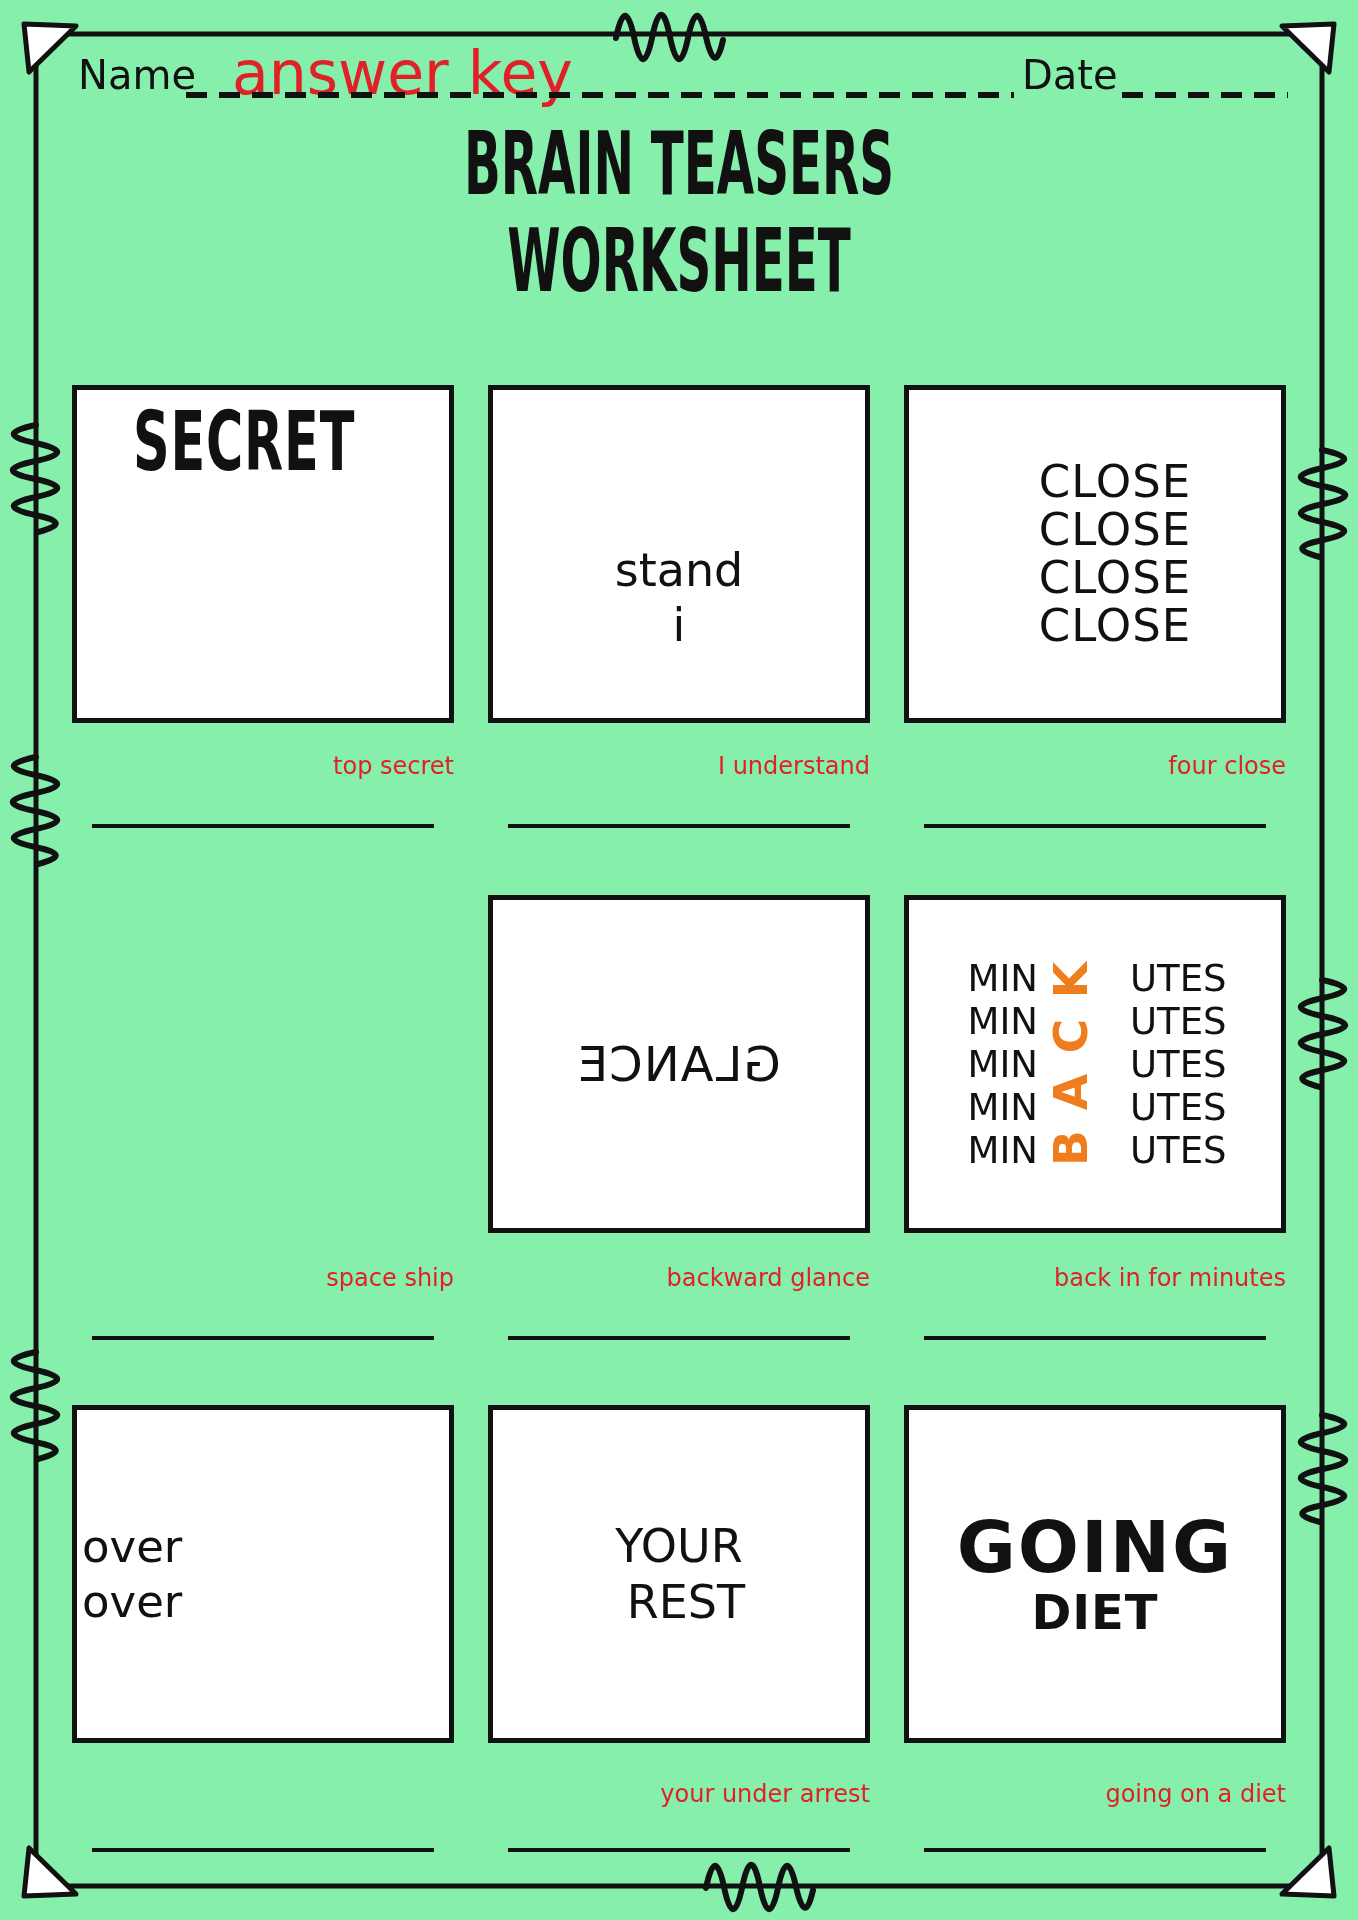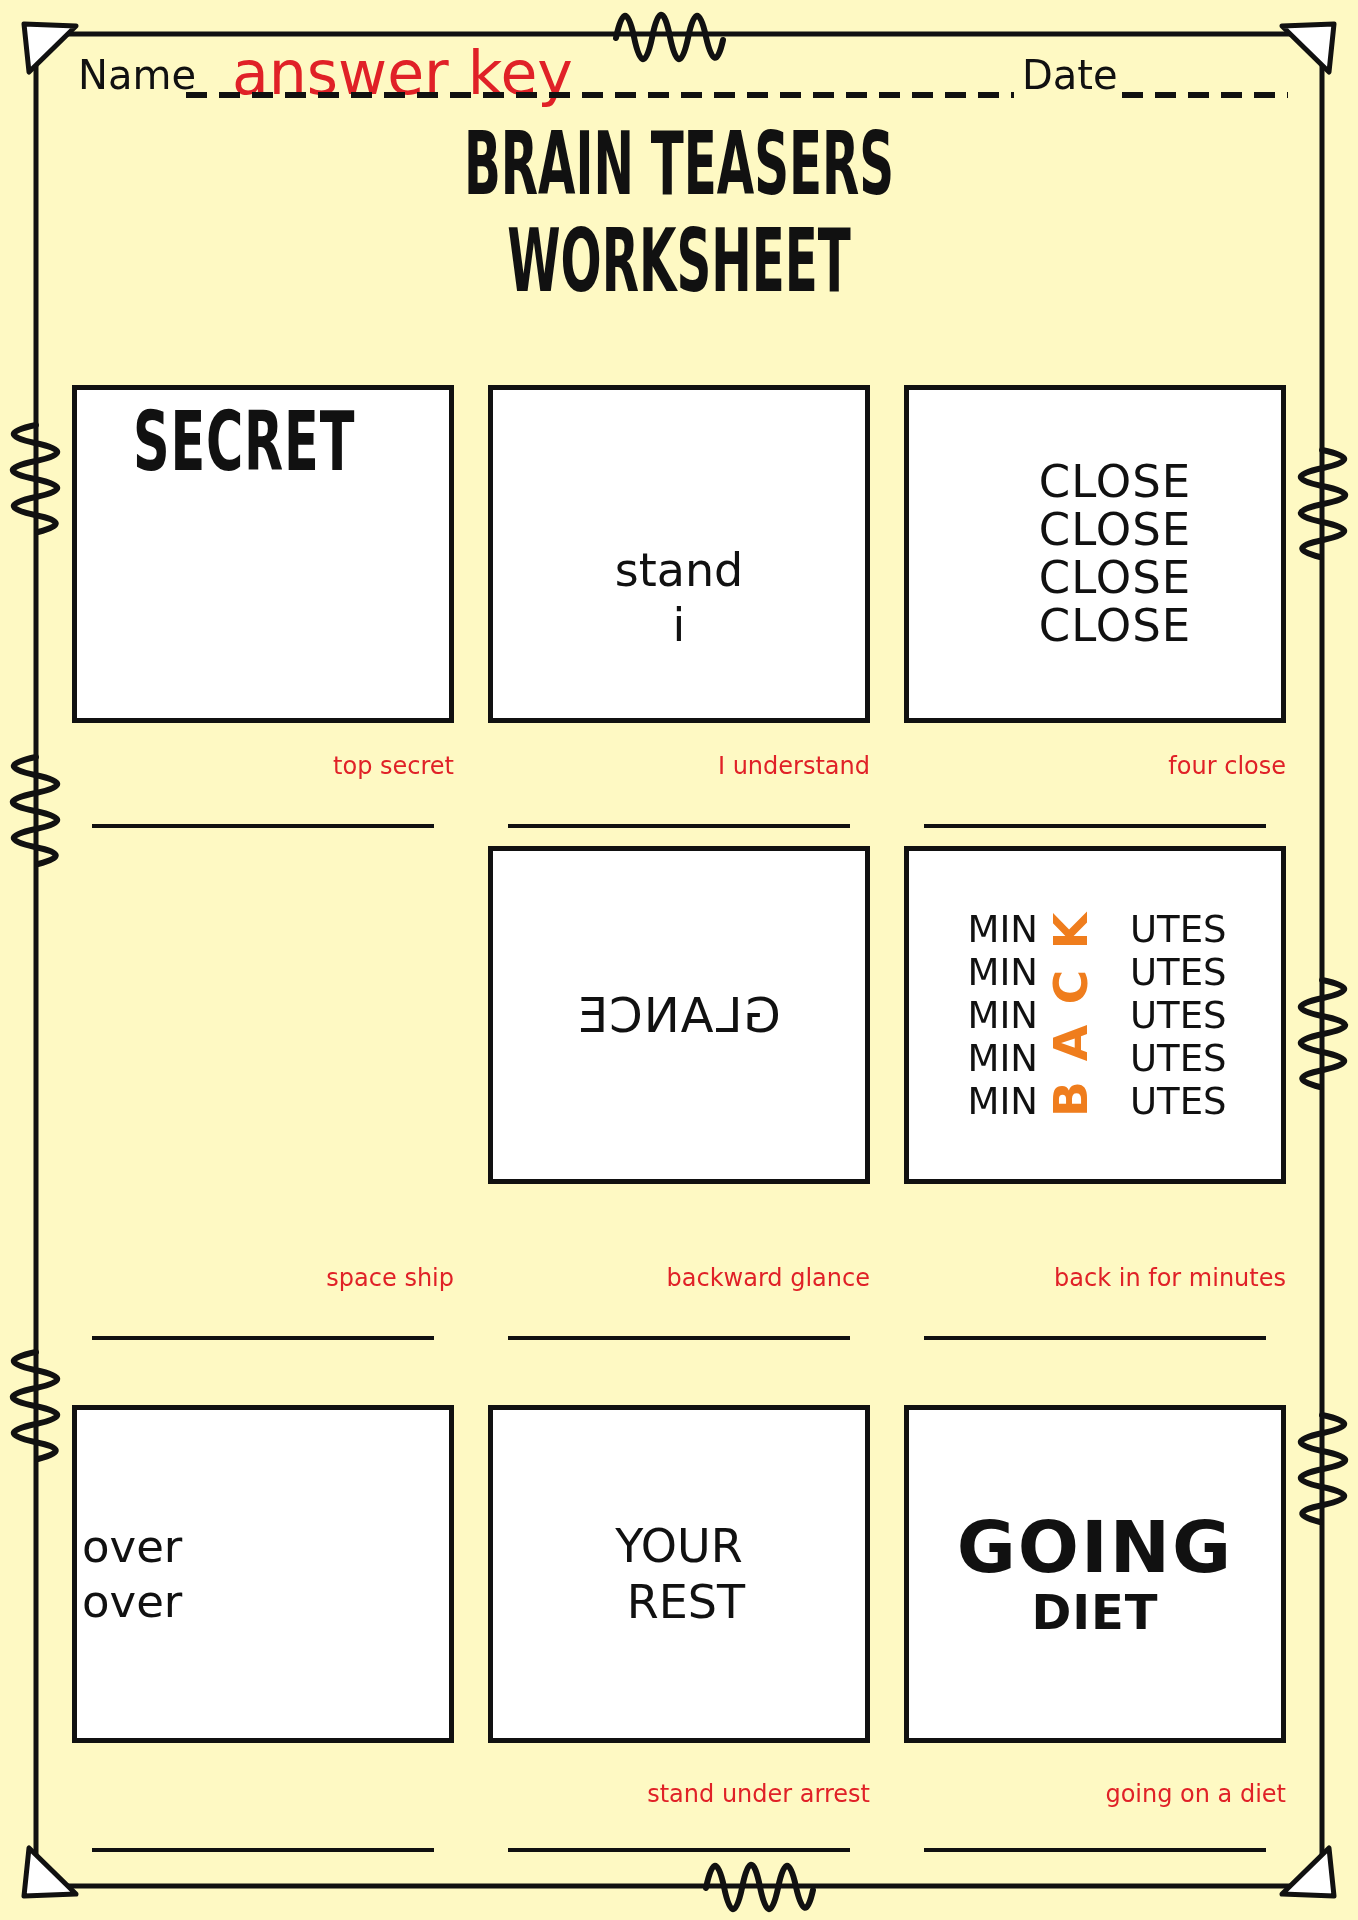--- a/index.html
+++ b/index.html
@@ -1,20 +1,20 @@
 <!DOCTYPE html>
 <html><head>
 <meta charset="utf-8">
 <style>
   html, body { margin: 0; padding: 0; background: #ffffff; }
   .page {
     position: relative;
     width: 1358px;
     height: 1920px;
-    background: #fef9c3;
+    background: #86efac;
     font-family: "DejaVu Sans", "Liberation Sans", sans-serif;
     color: #111111;
     overflow: hidden;
   }
   svg.frame { position: absolute; left: 0; top: 0; width: 1358px; height: 1920px; }
 
   
   .hdr-label { position: absolute; font-size: 40px; color: #111; }
   .name-label { left: 78px; top: 52px; }
   .date-label { left: 1022px; top: 52px; }
@@ -38,21 +38,21 @@
     color: #111;
   }
   .title span { display: block; }
 
   
   .box {
     position: absolute; width: 382px; height: 338px;
     border: 5px solid #111; box-sizing: border-box; background: #fff;
   }
   .c1 { left: 72px; }  .c2 { left: 488px; }  .c3 { left: 904px; }
-  .r1 { top: 385px; }  .r2 { top: 846px; }   .r3 { top: 1405px; }
+  .r1 { top: 385px; }  .r2 { top: 895px; }   .r3 { top: 1405px; }
 
   .center-col {
     display: flex; flex-direction: column;
     align-items: center; justify-content: center;
     width: 100%; height: 100%; box-sizing: border-box;
   }
 
   .p-secret-word {
     position: absolute; left: 56px; top: 10px;
     font-size: 62px; line-height: 64px; font-weight: 700;
@@ -218,19 +218,19 @@
       <span class="line2">REST</span>
     </div>
   </div>
   <div class="box c3 r3">
     <div class="center-col">
       <span class="p-going">GOING</span>
       <span class="p-diet">DIET</span>
     </div>
   </div>
 
-  <span class="answer ar3" style="left:488px">stand under arrest</span>
+  <span class="answer ar3" style="left:488px">your under arrest</span>
   <span class="answer ar3" style="left:904px">going on a diet</span>
   <div class="answer-line lc1 al3"></div>
   <div class="answer-line lc2 al3"></div>
   <div class="answer-line lc3 al3"></div>
 
 </div>
 
 </body></html>

